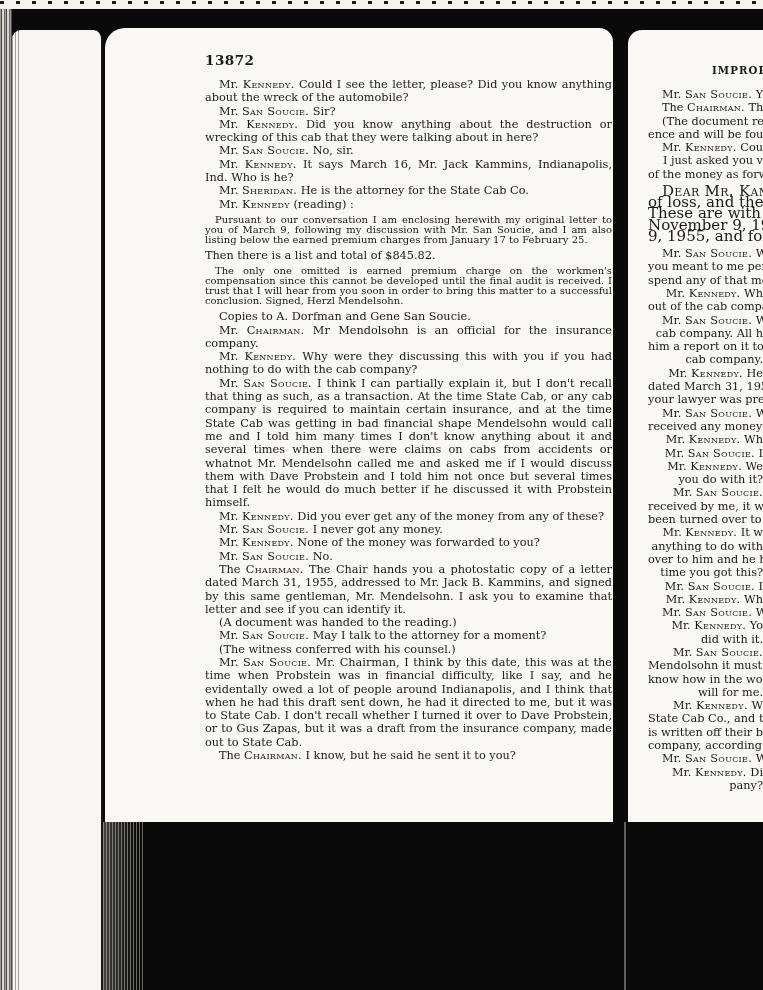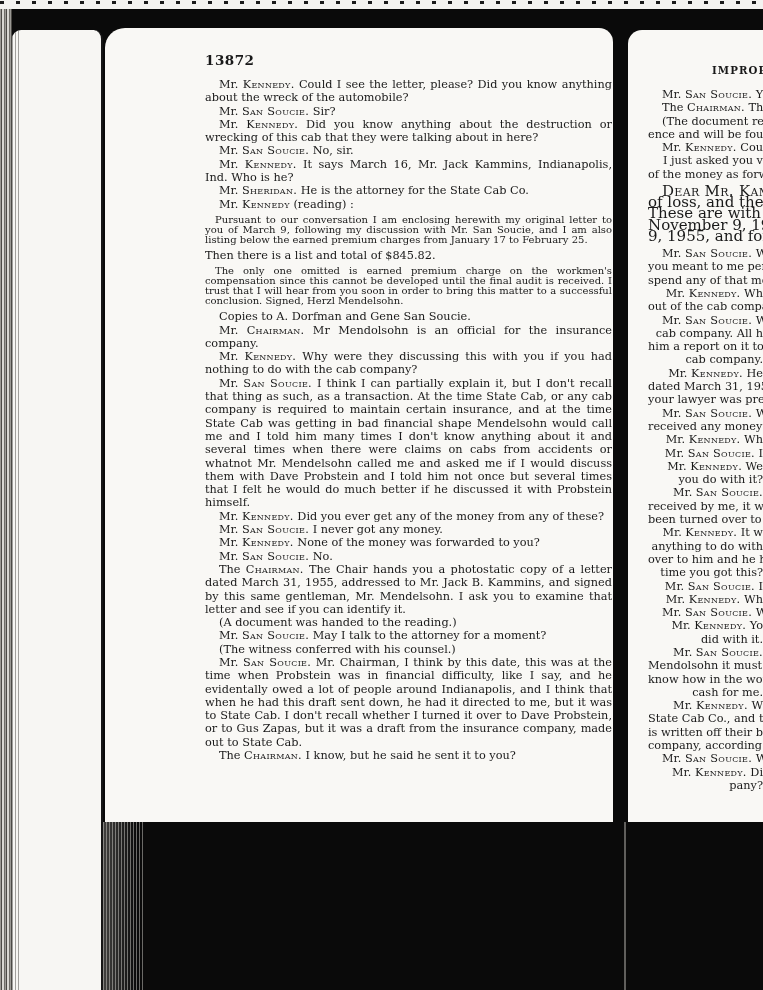--- a/index.html
+++ b/index.html
@@ -178,21 +178,21 @@
           <div class="cont">over to him and he h</div>
           <div class="cont">time you got this?</div>
           <div class="para">Mr. <span class="sc">San Soucie.</span> I</div>
           <div class="para">Mr. <span class="sc">Kennedy.</span> Wh</div>
           <div class="para">Mr. <span class="sc">San Soucie.</span> W</div>
           <div class="para">Mr. <span class="sc">Kennedy.</span> Yo</div>
           <div class="cont">did with it.</div>
           <div class="para">Mr. <span class="sc">San Soucie.</span></div>
           <div class="cont">Mendolsohn it must ha</div>
           <div class="cont">know how in the wor</div>
-          <div class="cont">cash for me.</div>
+          <div class="cont">will for me.</div>
           <div class="para">Mr. <span class="sc">Kennedy.</span> W</div>
           <div class="cont">State Cab Co., and th</div>
           <div class="cont">is written off their bo</div>
           <div class="cont">company, according t</div>
           <div class="para">Mr. <span class="sc">San Soucie.</span> W</div>
           <div class="para">Mr. <span class="sc">Kennedy.</span> Di</div>
           <div class="cont">pany?</div>
         </div>
     </div>
   </div>

